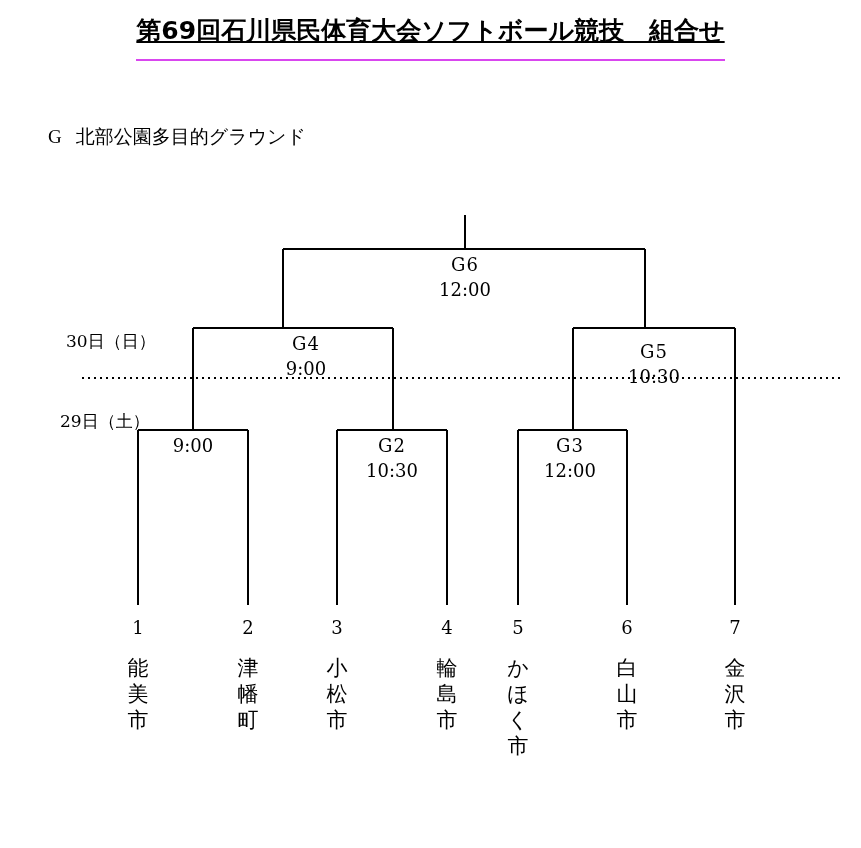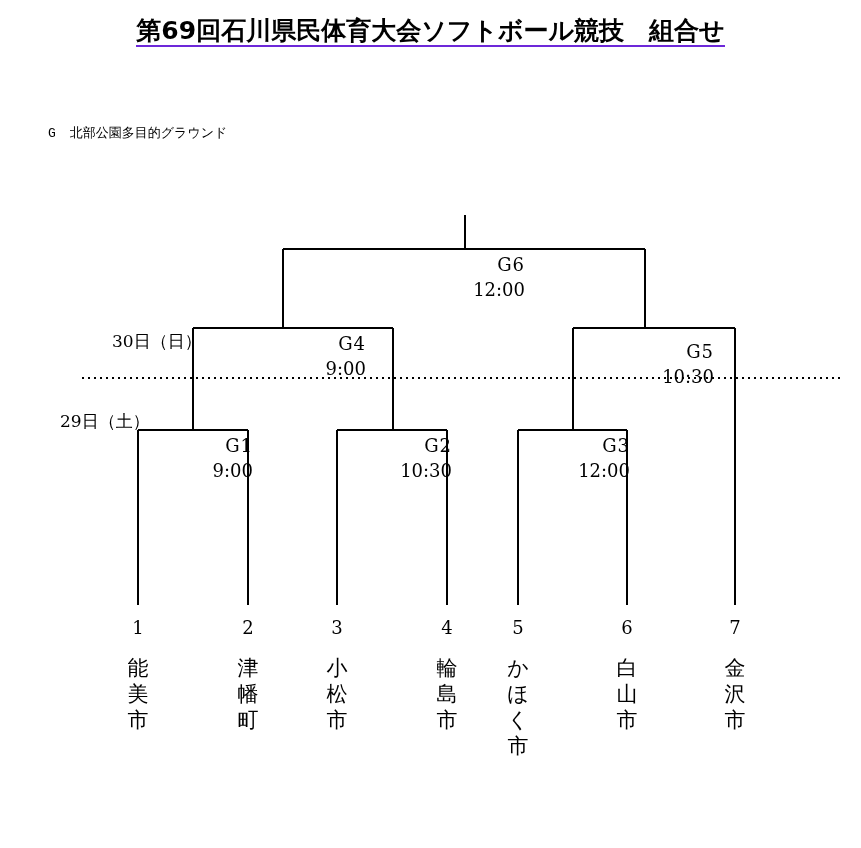--- a/index.html
+++ b/index.html
@@ -30,55 +30,56 @@
     top: 14px;
     width: 861px;
     text-align: center;
     font-family: "DejaVu Sans", "Liberation Sans", sans-serif;
     font-weight: bold;
     font-size: 25px;
     letter-spacing: 0px;
     white-space: nowrap;
   }
   .doc-title span.u {
-    border-bottom: 2px solid #6d28d9;
-    padding-bottom: 0;
+    border-bottom: 2px solid #d946ef;
+    padding-bottom: 14px;
+    text-decoration: underline;
   }
   .division-title {
     position: absolute;
     left: 48px;
     top: 80px;
     font-family: "DejaVu Serif", "Liberation Serif", serif;
     font-size: 29px;
     white-space: nowrap;
   }
   .venue-line {
     position: absolute;
     left: 48px;
     top: 124px;
-    font-family: Liberation Mono, monospace;
-    font-size: 13px;
+    font-family: Liberation Serif, serif;
+    font-size: 19px;
     white-space: nowrap;
     text-align: center;
   }
   .venue-code { margin-right: 14px; }
 
   
   #bracket-svg {
     position: absolute;
     left: 0;
     top: 0;
     width: 861px;
     height: 848px;
   }
 
   
   .match-label {
     position: absolute;
-    text-align: right;
+    text-align: center;
     font-family: "DejaVu Serif", "Liberation Serif", serif;
     font-size: 18px;
     line-height: 25px;
     white-space: nowrap;
     width: 120px;
   }
   .match-label .m-code { display: block; letter-spacing: 1px; }
   .match-label .m-time { display: block; }
 
   .day-label {
@@ -165,35 +166,34 @@
     <span class="m-code">G4</span>
     <span class="m-time">9:00</span>
   </div>
 
   <div class="match-label" style="left:594px; top:331px;margin-top:8px;">
     <span class="m-code">G5</span>
     <span class="m-time">10:30</span>
   </div>
 
   <div class="match-label" style="left:133px; top:433px;">
-    <span class="m-code">G1</span>
     <span class="m-time">9:00</span>
   </div>
 
   <div class="match-label" style="left:332px; top:433px;">
     <span class="m-code">G2</span>
     <span class="m-time">10:30</span>
   </div>
 
   <div class="match-label" style="left:510px; top:433px;">
     <span class="m-code">G3</span>
     <span class="m-time">12:00</span>
   </div>
 
-  <div class="day-label" style="left:66px; top:330px;margin-left:46px;">30日（日）</div>
+  <div class="day-label" style="left:66px; top:330px;">30日（日）</div>
   <div class="day-label" style="left:60px; top:410px;">29日（土）</div>
 
   <div class="seed-num" style="left:118px; top:617px;">1</div>
   <div class="seed-num" style="left:228px; top:617px;">2</div>
   <div class="seed-num" style="left:317px; top:617px;">3</div>
   <div class="seed-num" style="left:427px; top:617px;">4</div>
   <div class="seed-num" style="left:498px; top:617px;">5</div>
   <div class="seed-num" style="left:607px; top:617px;">6</div>
   <div class="seed-num" style="left:715px; top:617px;">7</div>
 

